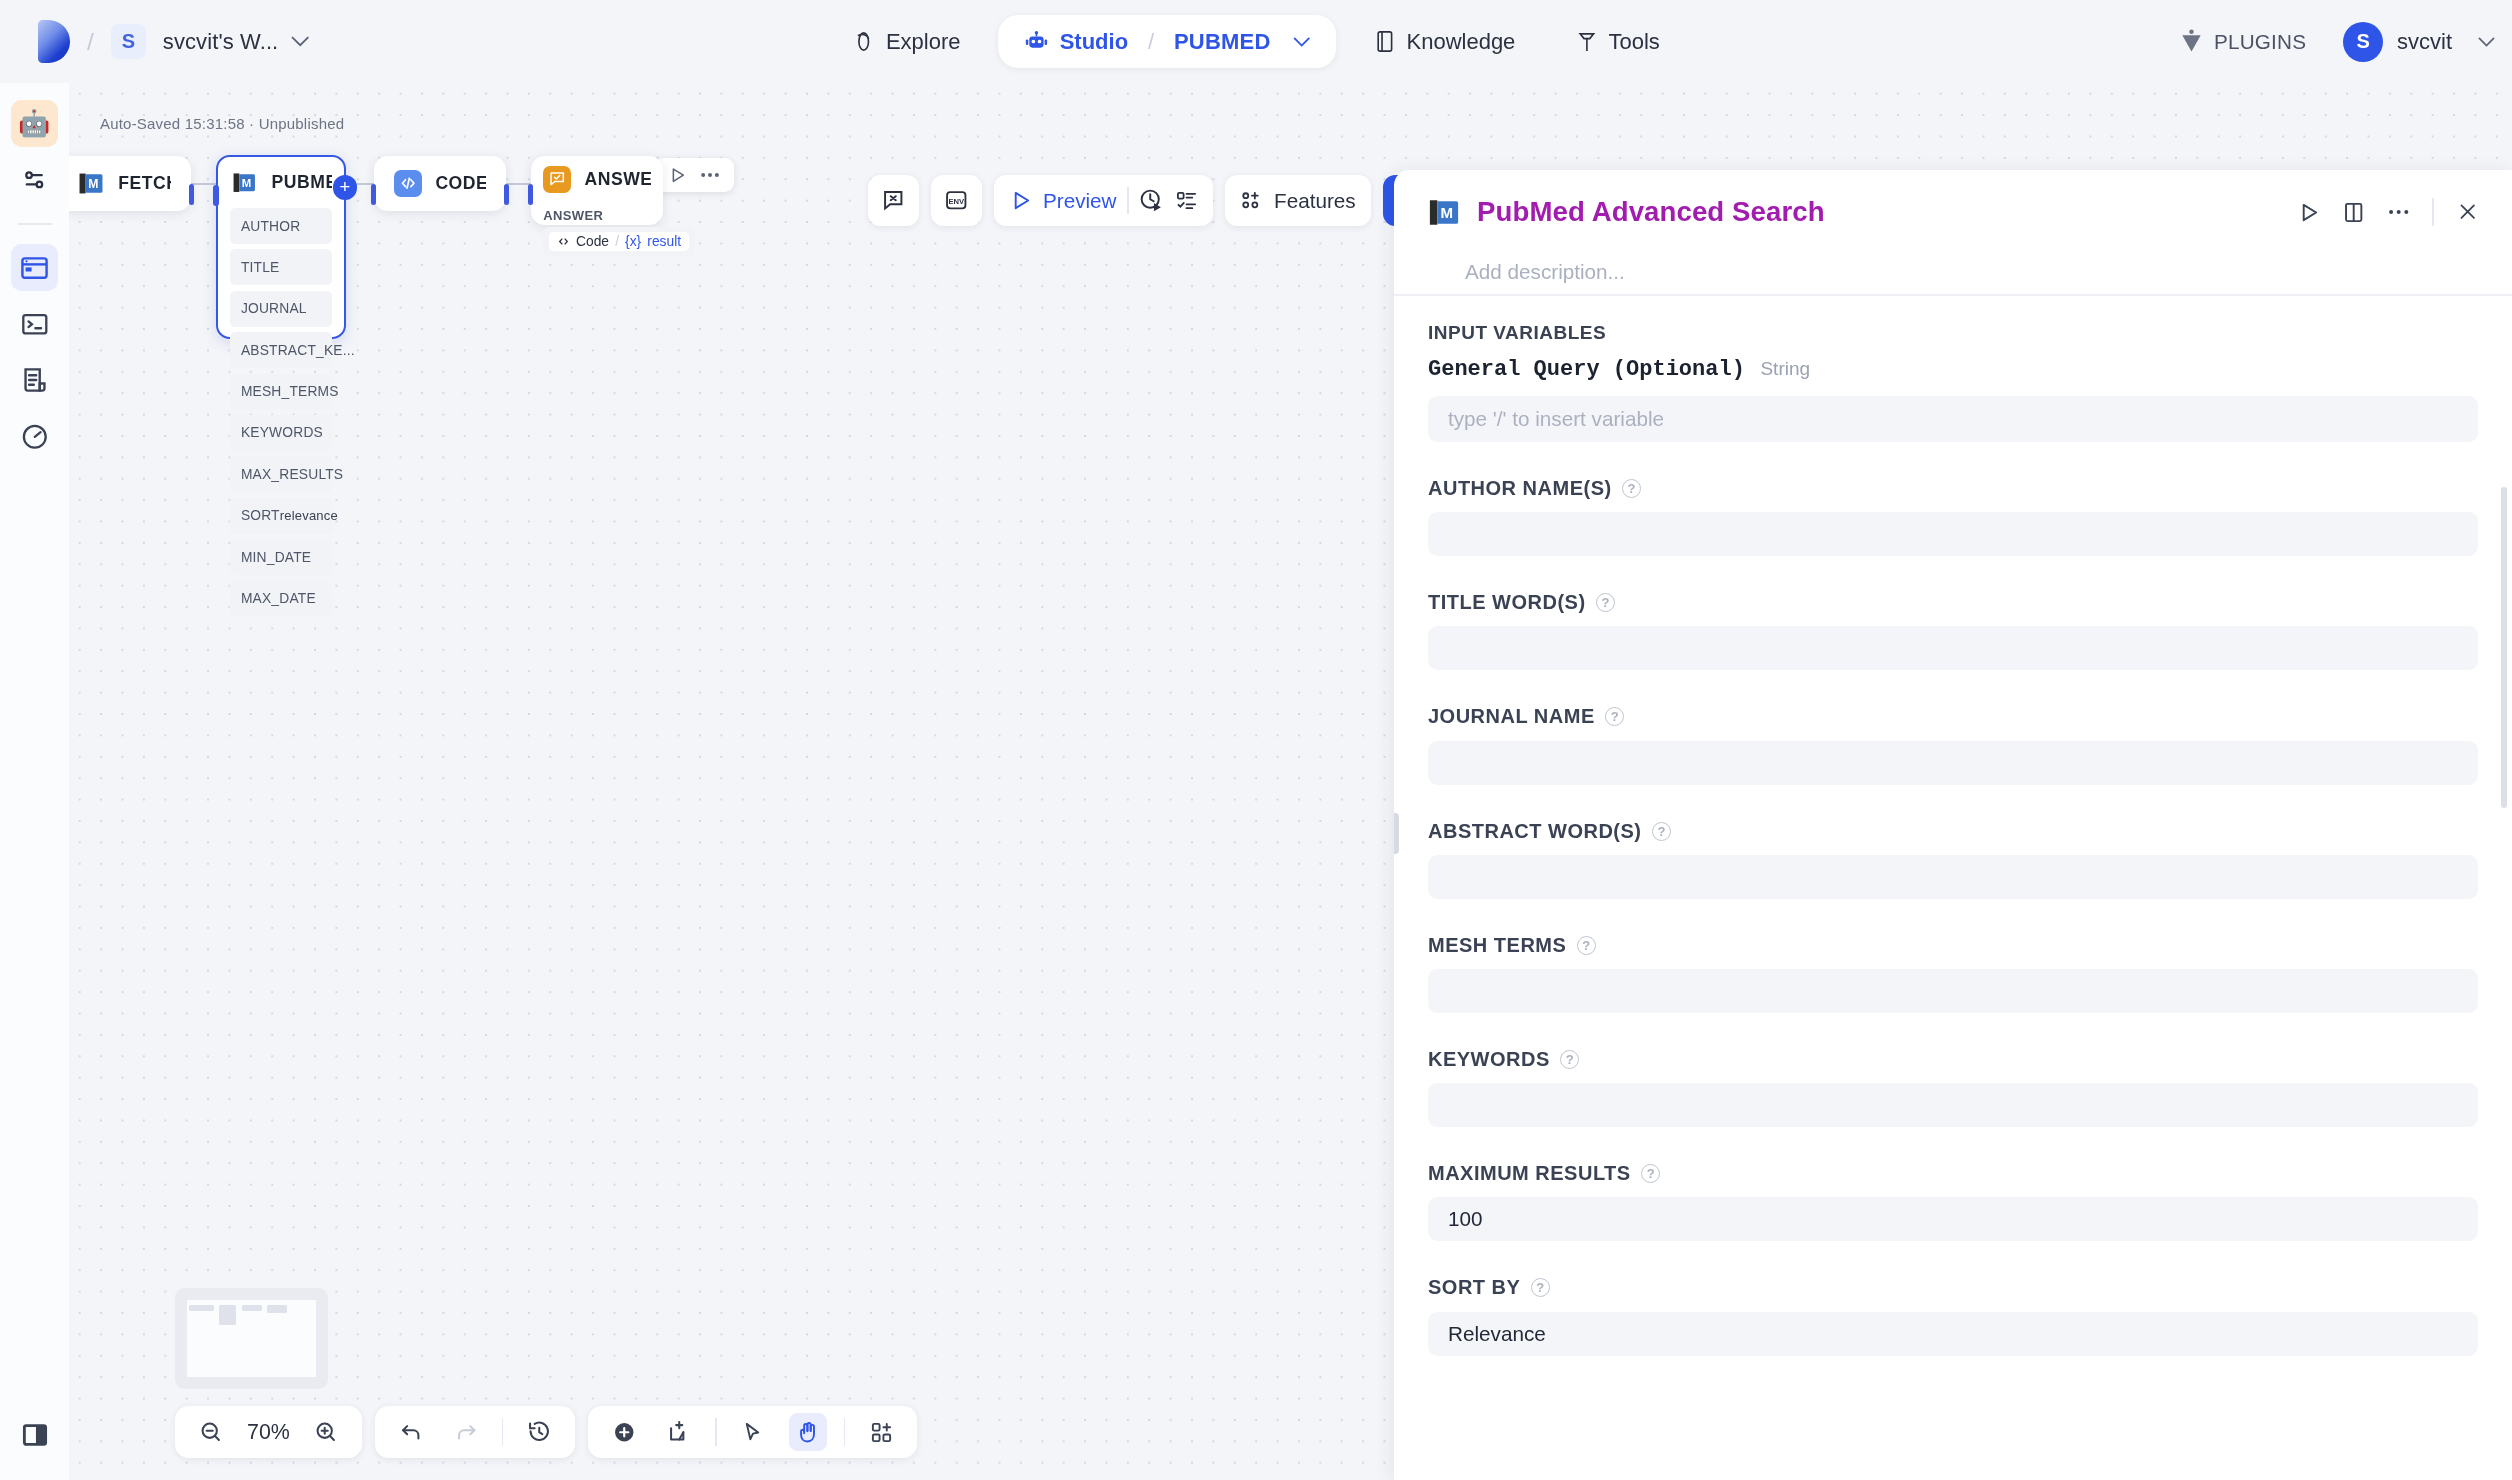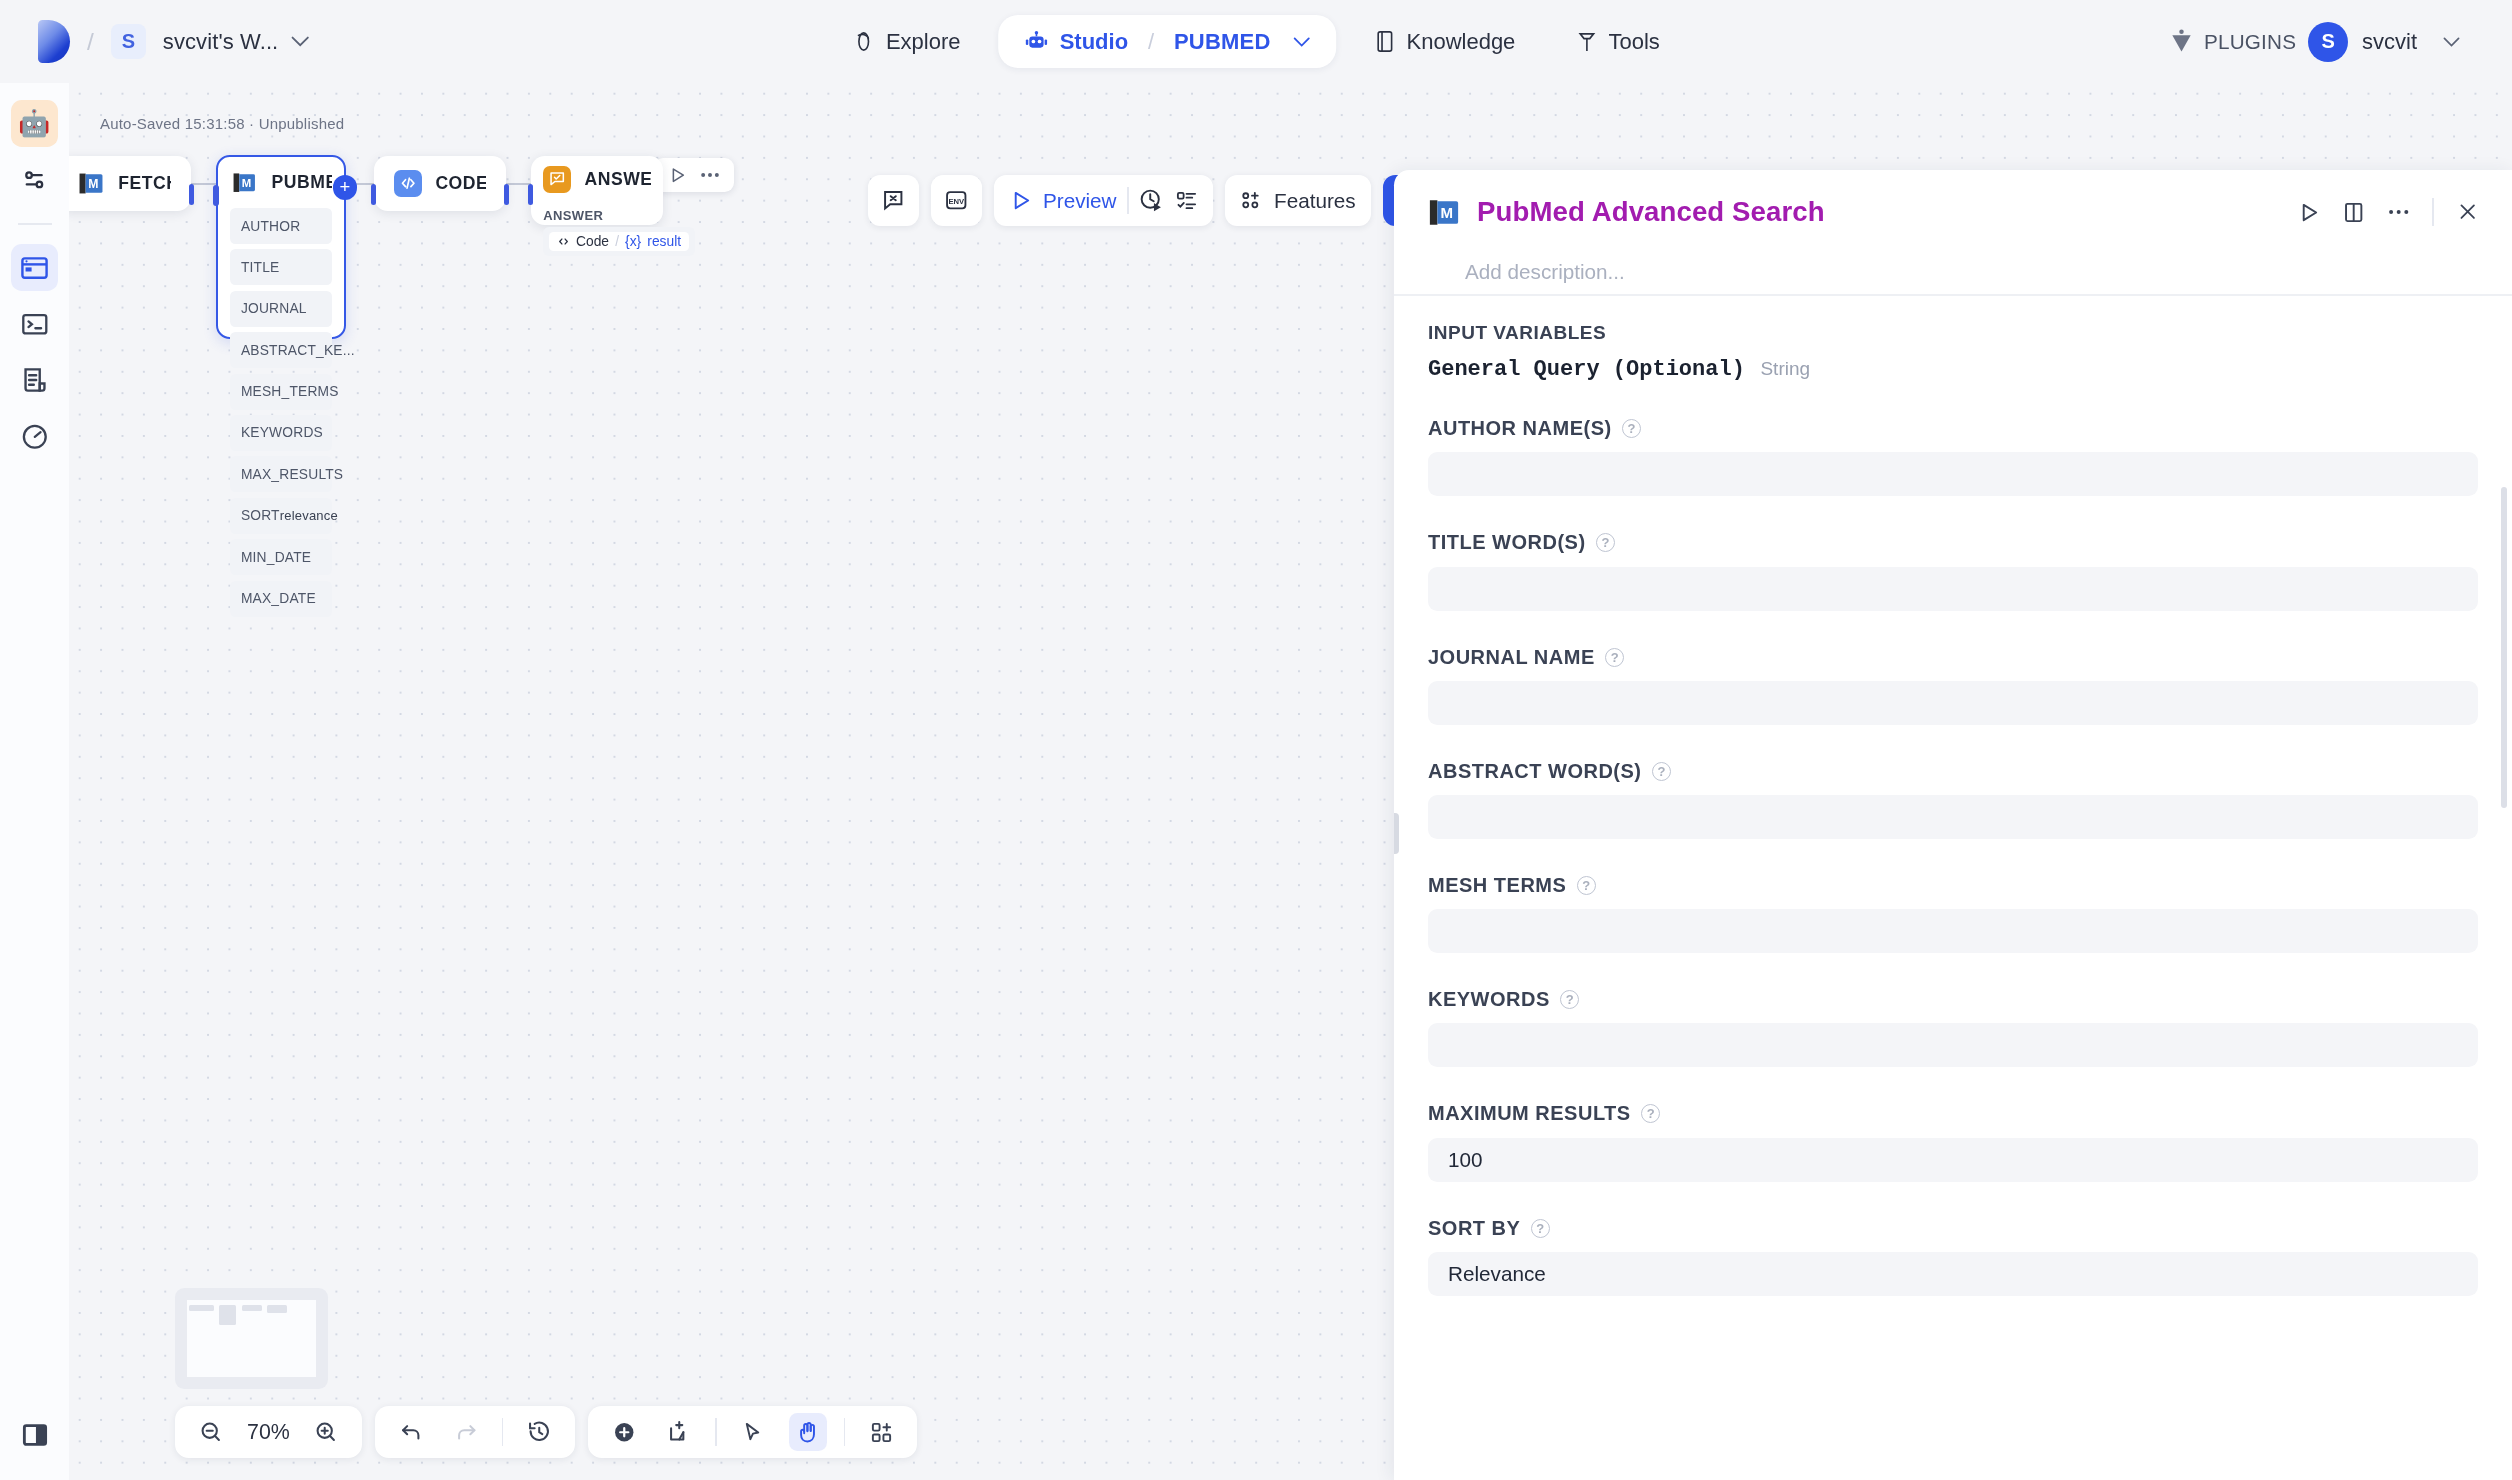--- a/index.html
+++ b/index.html
@@ -43,21 +43,21 @@
   .navitem.pill {
     background: #ffffff; border-radius: 20px; padding: 13.8px 26px;
     box-shadow: 0 1.5px 7.7px rgba(28,40,80,.07);
   }
   .navitem.pill .studio-label { color: #2f55e8; font-weight: 700; }
   .navitem.pill .proj-label { color: #2f55e8; font-weight: 700; letter-spacing: 0.2px; }
   .navitem.pill .mini-slash { color: #c9cedc; margin: 0 9.2px; font-weight: 300;}
   .navicon { display: inline-flex; align-items: center; justify-content: center; }
 
   .tb-right {
-    position: absolute; right: 52px; display: flex; align-items: center; gap: 12px;
+    position: absolute; right: 17px; display: flex; align-items: center; gap: 37px;
   }
   .plugins { display: flex; align-items: center; gap: 10.7px; font-size: 20.7px; color: #4a5264; letter-spacing:0.2px;}
   .user-chip { display: flex; align-items: center; gap: 13.8px; }
   .user-avatar {
     width: 40px; height: 40px; border-radius: 50%; background: #2f55e8; color: #fff;
     font-size: 20px; font-weight: 600; display: flex; align-items: center; justify-content: center;
   }
   .user-name { font-size: 22px; color: #2b3141; }
 
   
@@ -737,20 +737,23 @@
     <div class="panel-div"></div>
 
     <div class="panel-body">
       <div class="panel-scroll"></div>
 
       <div class="sec-label">INPUT VARIABLES</div>
 
       <div>
         <span class="var-name">General Query (Optional)</span>
         <span class="var-type">String</span>
+        <div class="inputbox">
+          <span>type '/' to insert variable</span>
+        </div>
       </div>
 
       <div class="field-block">
         <div class="field-label">
           <span>AUTHOR NAME(S)</span>
           <span class="qmark">?</span>
         </div>
         <div class="field-input">
           <span></span>
         </div>

